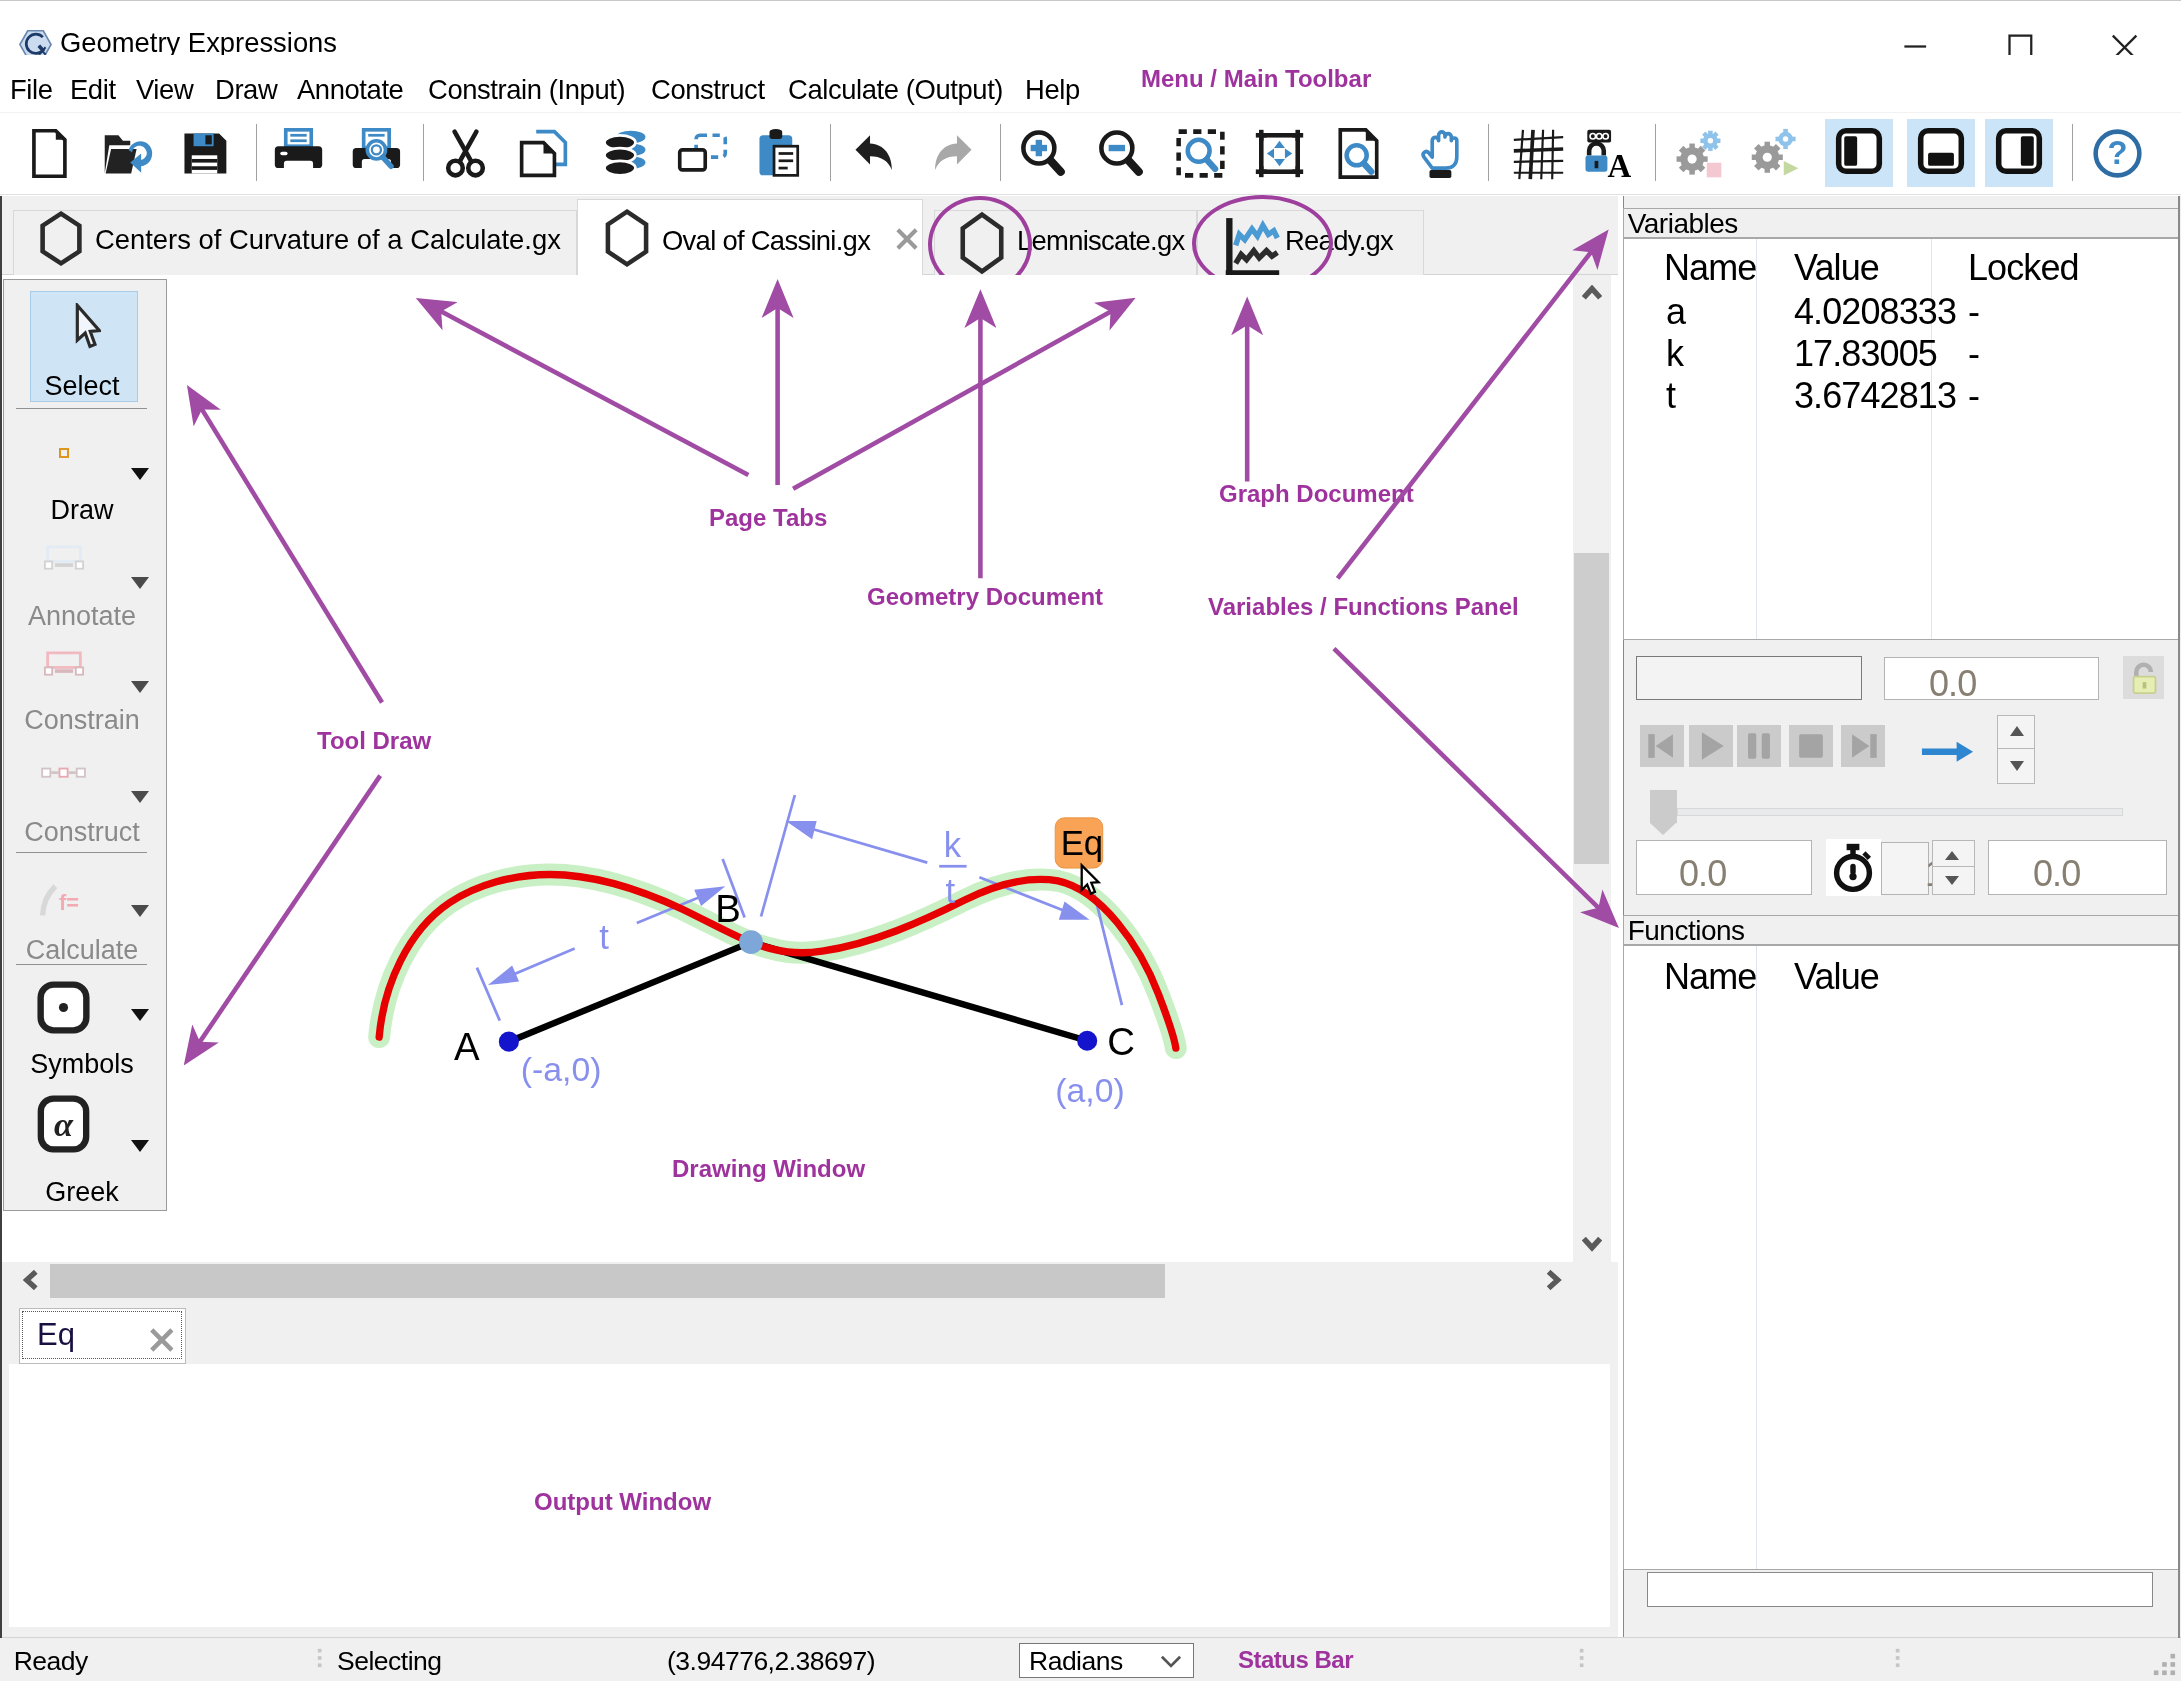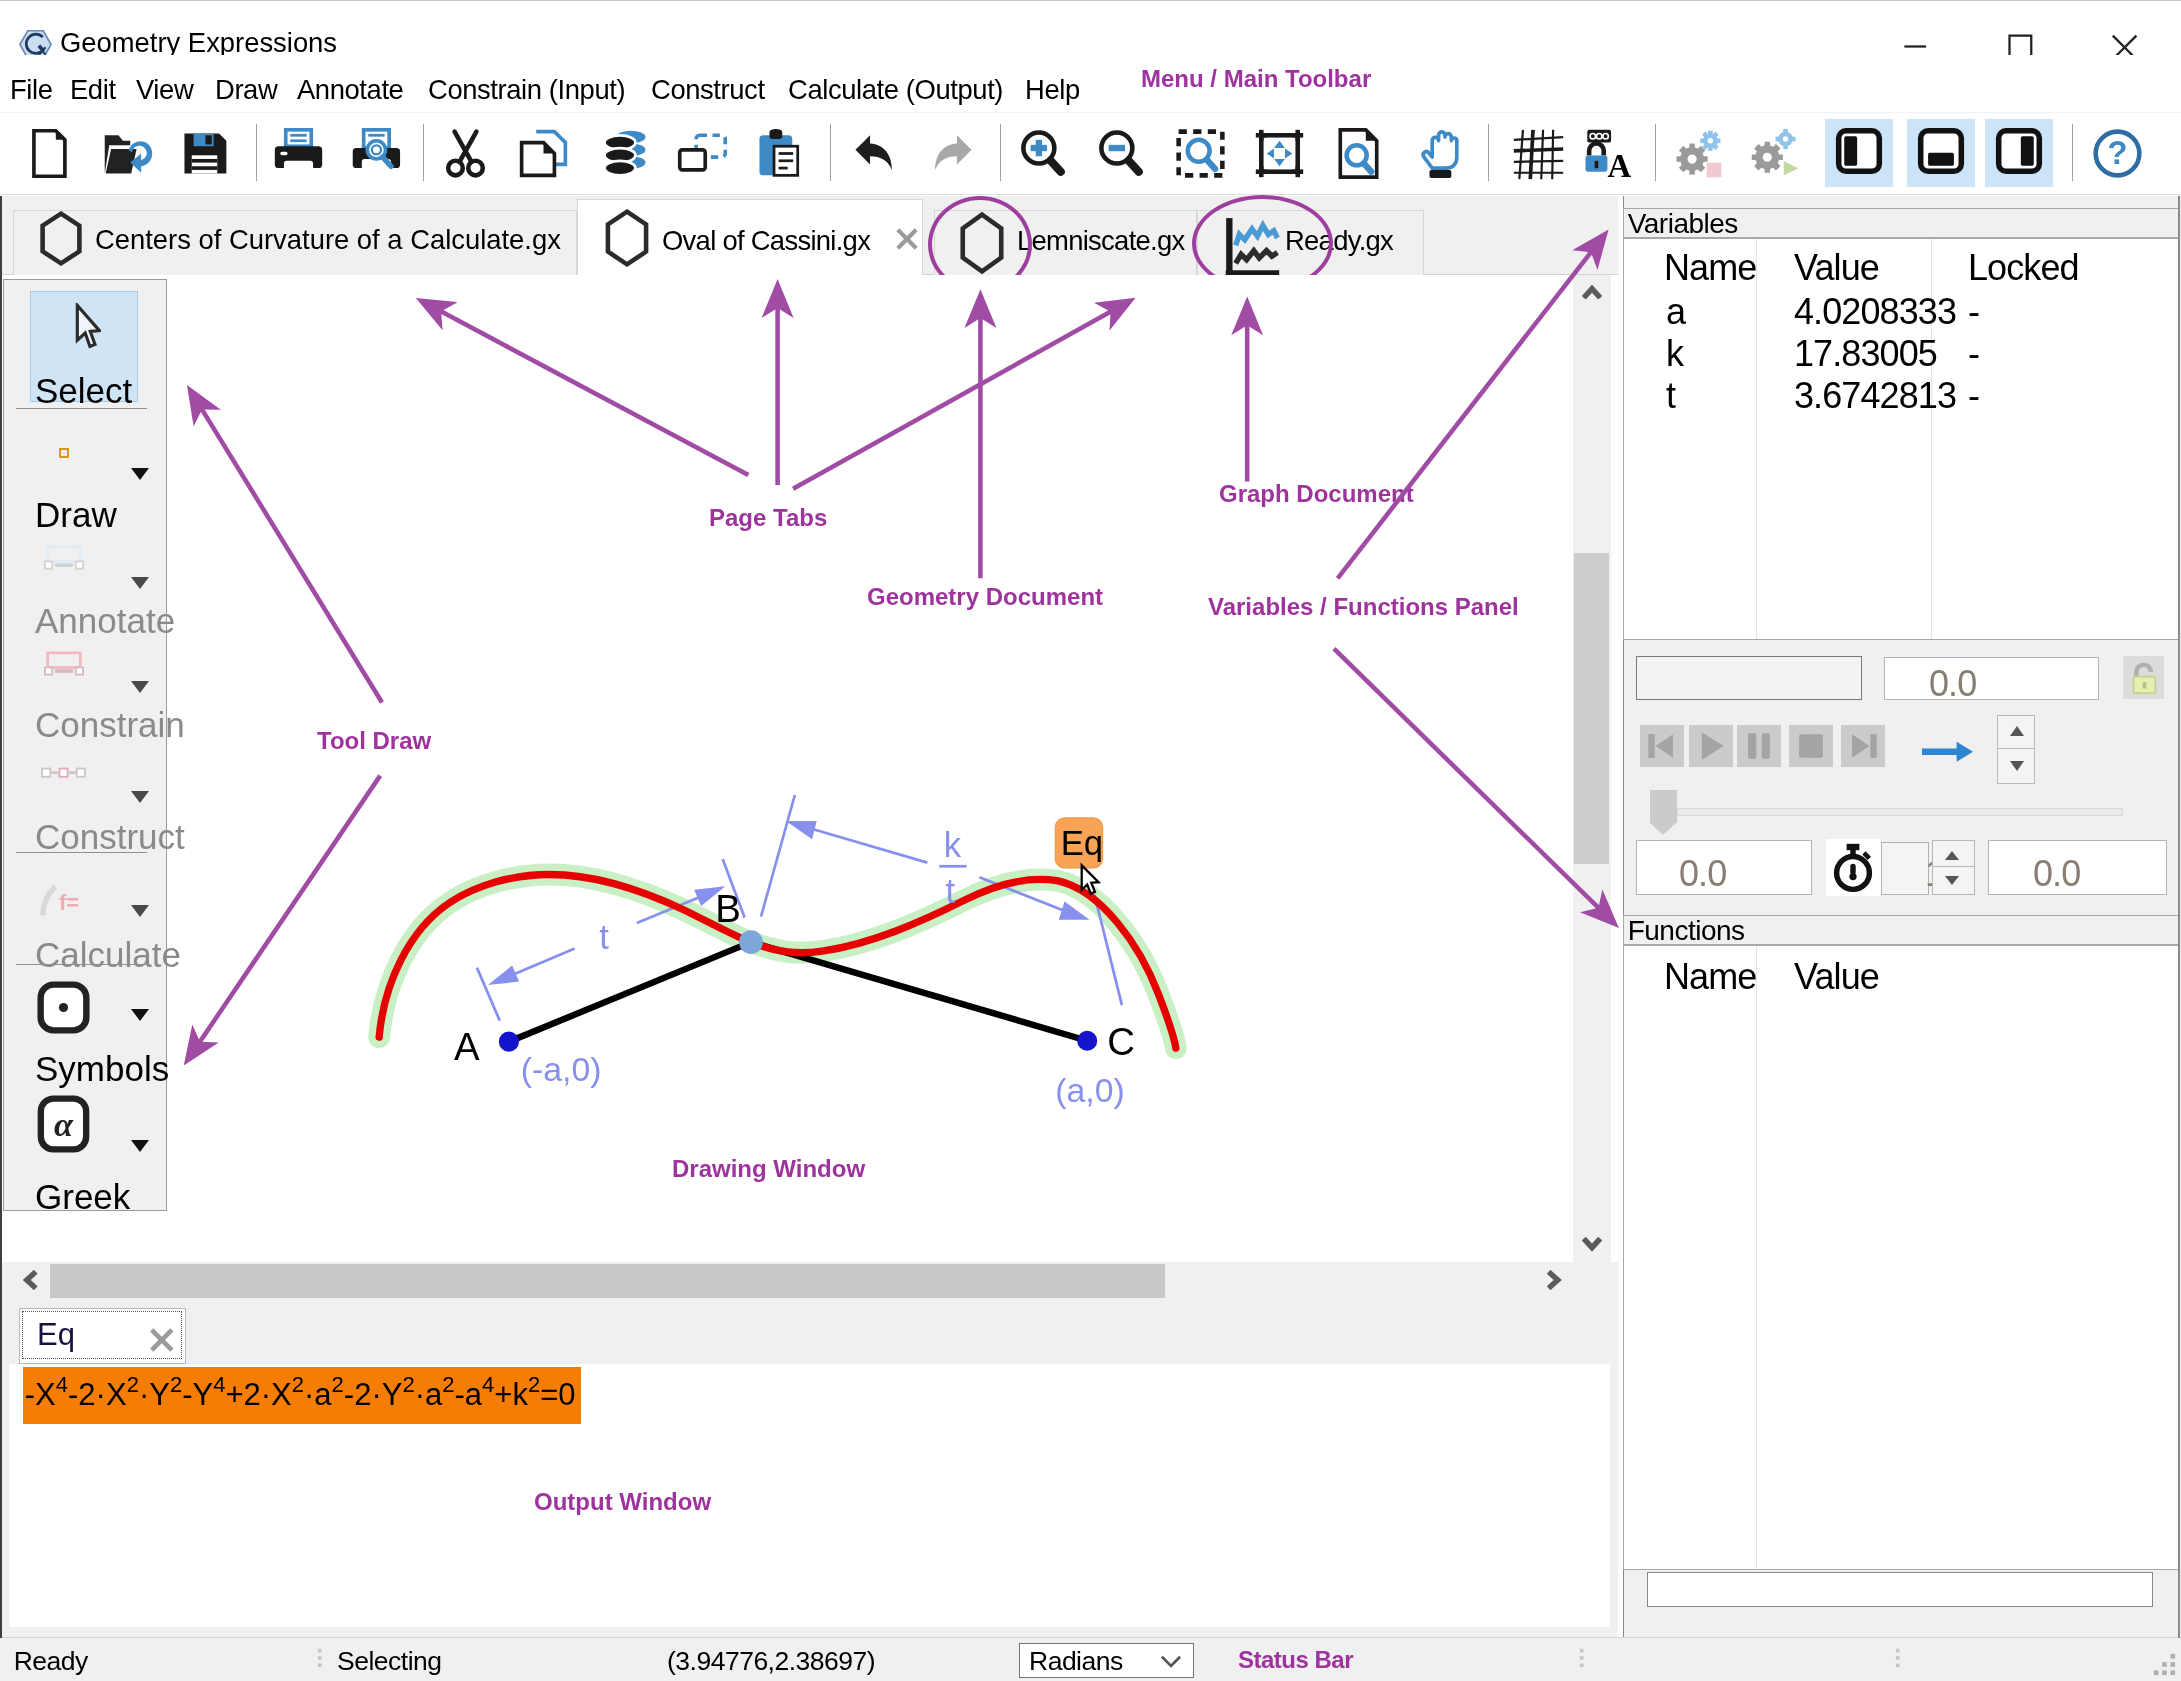--- a/index.html
+++ b/index.html
@@ -25,21 +25,21 @@
 
 #drawwin { position:absolute; left:0; top:275px; width:1573px; height:987px; background:#fff; }
 
 #vscroll { position:absolute; left:1573px; top:275px; width:38px; height:987px; background:#f0f0f0; }
 #vthumb { position:absolute; left:1574px; top:553px; width:35px; height:311px; background:#cdcdcd; }
 
 #hscroll { position:absolute; left:0px; top:1262px; width:1618px; height:37px; background:#f0f0f0; }
 #hthumb { position:absolute; left:50px; top:1264px; width:1115px; height:34px; background:#c8c8c8; }
 
 #toolpanel { position:absolute; left:2.7px; top:279px; width:164px; height:932px; background:#f0f0f0; border:0.9px solid #9a9a9a; }
-.tplabel { position:absolute; width:164px; font-size:35px; color:#000; left:0;margin-left:35px; }
+.tplabel { position:absolute; width:164px; text-align:center; font-size:27px; color:#000; left:0; }
 .tplabel.dis { color:#8a8a8a; }
 .tpsep { position:absolute; left:16.4px; width:131px; height:0.9px; background:#909090; }
 .tparrow { position:absolute; left:131px; width:0; height:0; border-left:9.1px solid transparent; border-right:9.1px solid transparent; border-top:12px solid #111; }
 
 #outputwin { position:absolute; left:0; top:1298px; width:1618px; height:339px; background:#f0f0f0; }
 #eqtab { position:absolute; left:19px; top:1308px; width:167px; height:56px; background:#fff; border:0.9px solid #bbb; }
 #eqtabdot { position:absolute; left:1.8px; top:1.8px; width:160px; height:48px; border:0.9px dotted #555; }
 #outcontent { position:absolute; left:9.1px; top:1364px; width:1601px; height:263px; background:#fff; }
 #eqband { position:absolute; left:23px; top:1367px; height:57px; background:#f57d05; color:#000; font-size:31px; line-height:55px; white-space:nowrap; padding:0 5.5px 0 1.8px; }
 #eqband sup { font-size:22px; vertical-align:12.8px; line-height:0; }
@@ -480,21 +480,20 @@
 <div id="vscroll"></div>
 <div id="vthumb"></div>
 <div id="hscroll"></div>
 <div id="hthumb"></div>
 
 <div id="outputwin"></div>
 <div id="outcontent"></div>
 <div id="eqtab">
       <div id="eqtabdot"></div>
     </div>
-<div id="eqband">-X<sup>4</sup>-2·X<sup>2</sup>·Y<sup>2</sup>-Y<sup>4</sup>+2·X<sup>2</sup>·a<sup>2</sup>-2·Y<sup>2</sup>·a<sup>2</sup>-a<sup>4</sup>+k<sup>2</sup>=0</div>
 
 <div id="rightpanel"></div>
 <div id="rightpanelitems">
 
 <div class="phead" style="top:208px">Variables</div>
 <div class="ptable" style="top:238px;height:402px">
   <div class="abs" style="left:132px;top:0;width:0.9px;height:400px;background:#dce6f0"></div>
   <div class="abs" style="left:307px;top:0;width:0.9px;height:400px;background:#dce6f0"></div>
 </div>
 <div class="ptxt" style="left:1632px;top:247px">Name</div>

